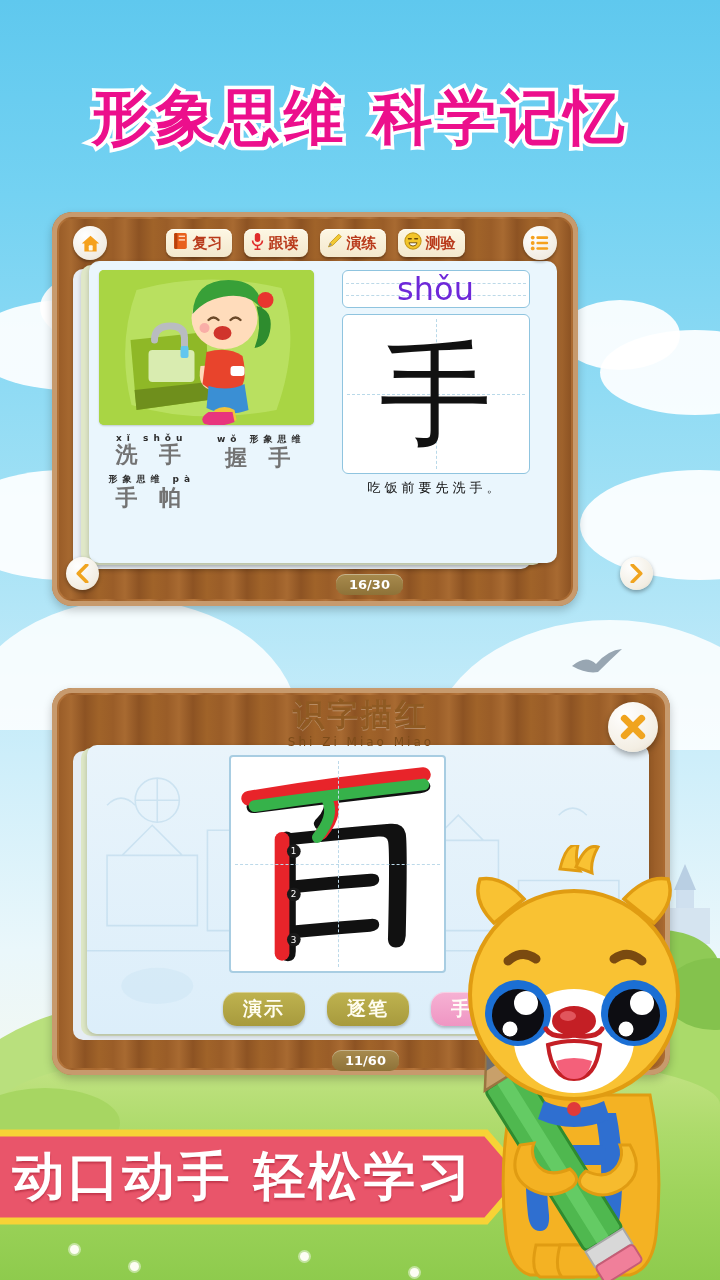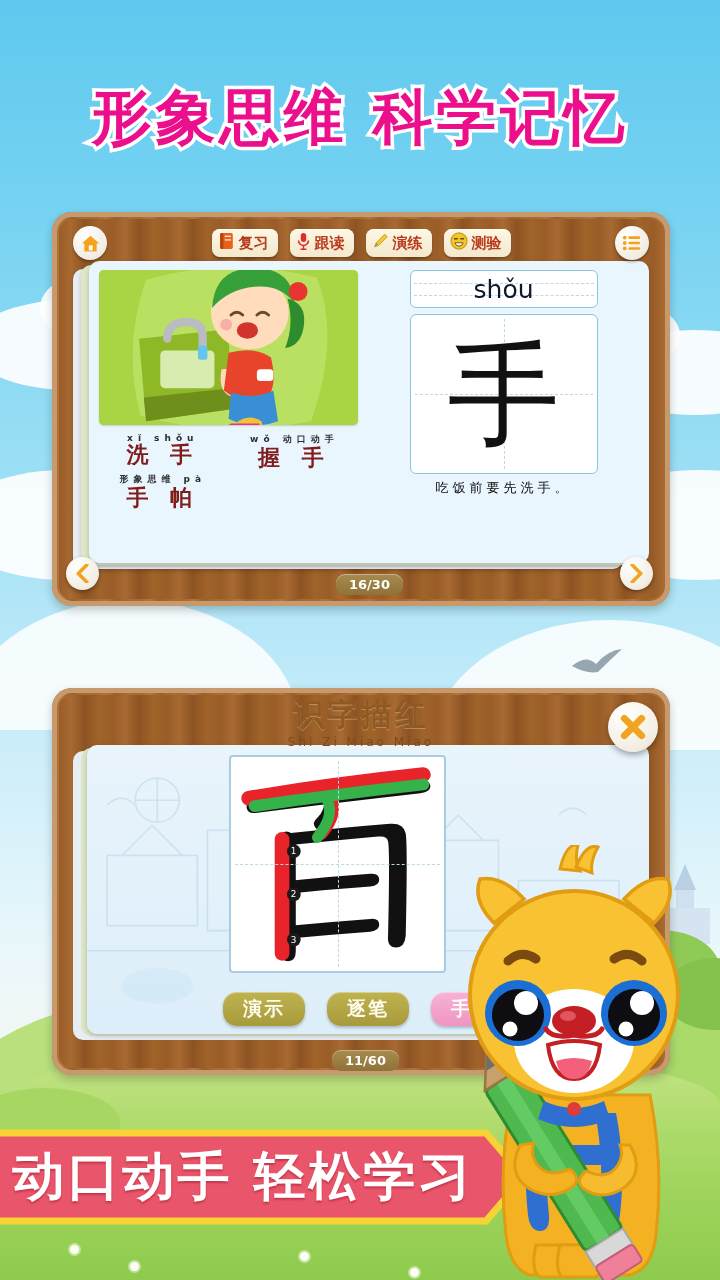--- a/index.html
+++ b/index.html
@@ -57,21 +57,21 @@
     box-shadow:0 4px 10px rgba(0,0,0,.22), inset 0 0 0 5px #c79a6d;
     padding:7px;
   }
   .panel-inner{
     position:absolute; inset:7px; border-radius:13px; overflow:hidden;
     background:
       repeating-linear-gradient(90deg,#9a5d28 0px,#a86a31 12px,#8d5323 26px,#a06329 40px,#9a5d28 54px);
   }
 
   
-  #panel-study{ left:52px; top:212px; width:618px; height:394px; }
+  #panel-study{ left:52px; top:212px; width:526px; height:394px; }
   .toolbar{
     position:absolute; left:0; top:0; width:100%; height:48px;
     display:flex; align-items:center; z-index:3;
   }
   .circ-btn{
     width:34px;height:34px;border-radius:50%;
     background:radial-gradient(circle at 35% 28%,#ffffff,#f1ece2 72%,#ddd4c3);
     box-shadow:0 2px 3px rgba(0,0,0,.3);
     display:flex;align-items:center;justify-content:center;
     flex:none;
@@ -102,30 +102,30 @@
   }
   .card-left{ width:48%; display:flex; flex-direction:column; align-items:center; }
   .illus{
     width:100%; height:155px; border-radius:5px; overflow:hidden;
     background:linear-gradient(160deg,#b9dd52,#9ccf3e 60%,#8ec436);
     position:relative; box-shadow:0 1px 2px rgba(0,0,0,.18);
   }
   .words{ margin-top:8px; width:100%; display:grid; grid-template-columns:1fr 1fr; gap:3px 4px;}
   .wordcell{ text-align:center;font-weight:bold; }
   .py{ font-size:9px; color:#2d2d2d; letter-spacing:5px; font-family:"DejaVu Sans",sans-serif;}
-  .hz{ font-size:22px; color:#7f1d1d; letter-spacing:7px; font-family:"DejaVu Sans","Liberation Sans",sans-serif; line-height:1.1;}
+  .hz{ font-size:22px; color:#737373; letter-spacing:7px; font-family:"DejaVu Sans","Liberation Sans",sans-serif; line-height:1.1;}
 
   .card-right{ flex:1; display:flex; flex-direction:column; align-items:center; padding-left:10px;}
   .pinyin-box{
     width:188px; height:38px; border:1.6px solid #8fc4df; border-radius:6px;
     background:#ffffff; position:relative; display:flex; align-items:center; justify-content:center;
   }
   .pinyin-box .l1,.pinyin-box .l2{ position:absolute; left:3px; right:3px; border-top:1px dashed #bcd9e8; }
   .pinyin-box .l1{ top:33%; } .pinyin-box .l2{ top:66%; }
-  .pinyin-txt{ position:relative; font-size:25px; color:#0f172a; font-family:"DejaVu Sans",sans-serif; }
+  .pinyin-txt{ position:relative; font-size:32px; color:#6d28d9; font-family:"DejaVu Sans",sans-serif; }
   .char-box{
     margin-top:6px; width:188px; height:160px; border:1.6px solid #8fc4df; border-radius:6px;
     background:#ffffff; position:relative; display:flex; align-items:center; justify-content:center;
   }
   .char-box .vgrid,.char-box .hgrid{ position:absolute; }
   .char-box .vgrid{ left:50%; top:4px; bottom:4px; border-left:1px dashed #b9d9e9; }
   .char-box .hgrid{ top:50%; left:4px; right:4px; border-top:1px dashed #b9d9e9; }
   .big-char{ position:relative; font-size:112px; line-height:1; color:#111; font-family:"DejaVu Sans","Liberation Serif",serif; }
   .sentence{ margin-top:5px; text-align:center; }
   .sent-py{ font-size:7px; color:#333; letter-spacing:6.5px; font-family:"DejaVu Sans",sans-serif; }
@@ -354,21 +354,21 @@
               <path d="M112 142 q-10 6 -4 12 q16 4 30 -2 l-2 -10z" fill="#e8357d"></path>
             </svg>
           </div>
 
           <div class="words">
             <div class="wordcell">
               <div class="py">xǐ  shǒu</div>
               <div class="hz">洗 手</div>
             </div>
             <div class="wordcell">
-              <div class="py">wǒ  动口动手</div>
+              <div class="py">wǒ  形象思维</div>
               <div class="hz">握 手</div>
             </div>
             <div class="wordcell">
               <div class="py">形象思维  pà</div>
               <div class="hz">手 帕</div>
             </div>
           </div>
         </div>
 
         <div class="card-right">

